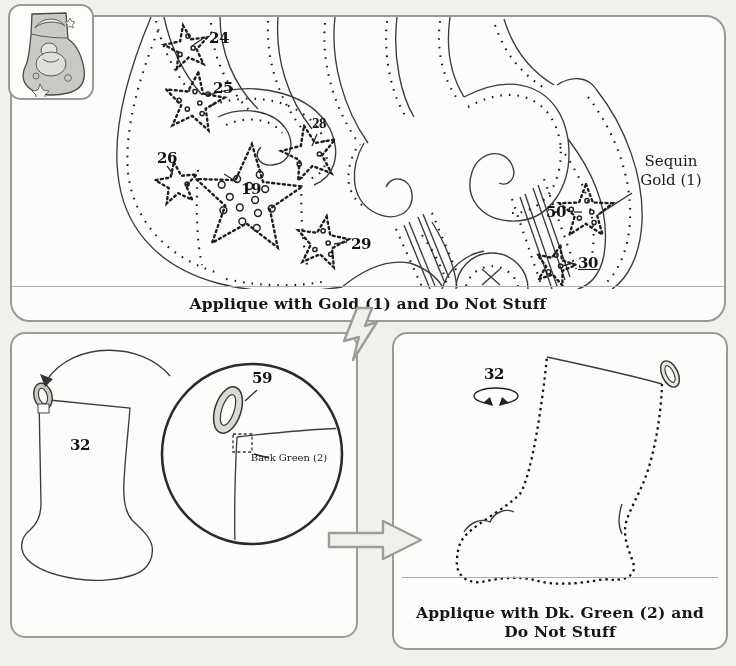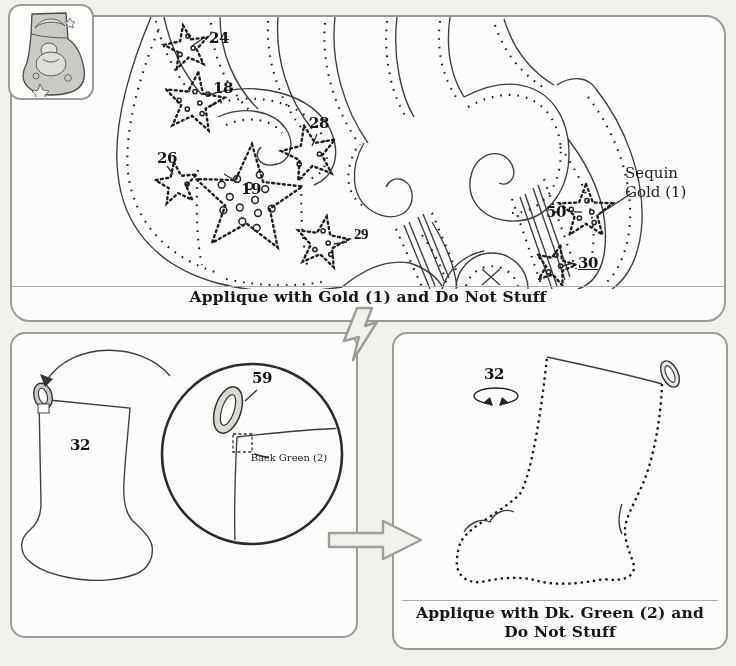--- a/index.html
+++ b/index.html
@@ -17,21 +17,21 @@
   .ln2{fill:none;stroke:#2b2b2b;stroke-width:2.6px;}
   .dots{fill:none;stroke:#1c1c1c;stroke-width:2.1px;stroke-dasharray:1.6 7;stroke-linecap:butt;}
   .stitch{fill:none;stroke:#141414;stroke-width:2.3px;stroke-dasharray:2.4 3.8;stroke-linecap:butt;}
   .star-outline{fill:none;stroke:#1e1e1e;stroke-width:2.4px;stroke-dasharray:2 3.4;stroke-linecap:round;}
   .sequin{fill:none;stroke:#222;stroke-width:1.5px;}
   .tick{fill:none;stroke:#2d2d2d;stroke-width:1.3px;}
   .num{position:absolute;transform:translate(-50%,-50%);font-weight:bold;font-size:15px;color:#141414;
        letter-spacing:-0.5px;white-space:nowrap;z-index:4;}
   .small-label{position:absolute;font-size:15px;color:#1c1c1c;line-height:19px;z-index:4;}
   .caption-bar{position:absolute;left:0;right:0;bottom:0;border-top:1.5px solid #aeaeac;
-               display:flex;align-items:flex-start;justify-content:center;}
+               display:flex;align-items:center;justify-content:center;}
   .caption{font-weight:bold;font-size:15.5px;color:#161616;letter-spacing:0.2px;text-align:center;}
   .flow-arrow{position:absolute;z-index:6;}
   .flow-arrow path, .flow-arrow polygon{fill:#f1f0ec;stroke:#9c9c9a;stroke-width:2.4px;stroke-linejoin:round;}
 </style>
 </head>
 <body>
 
 <div class="sheet">
 
   <div class="panel panel-top">
@@ -169,29 +169,29 @@
       <path class="tick" d="M 562,195 L 570,195"></path>
       <path class="tick" d="M 620,176 L 586,198"></path>
     </svg>
 
     <div class="caption-bar" style="height:33px;">
       <div class="caption">Applique with Gold (1) and Do Not Stuff</div>
     </div>
   </div>
 
   <div class="num" style="left:219px;top:38px;">24</div>
-  <div class="num" style="left:223px;top:88px;">18</div>
+  <div class="num" style="left:223px;top:88px;">25</div>
   <div class="num" style="left:167px;top:158px;">26</div>
   <div class="num" style="left:251px;top:189px;">19</div>
-  <div class="num" style="left:319px;top:123px;">28</div>
-  <div class="num" style="left:361px;top:234px;font-family:Liberation Serif, serif;">29</div>
+  <div class="num" style="left:319px;top:123px;font-family:Liberation Serif, serif;">28</div>
+  <div class="num" style="left:361px;top:244px;">29</div>
   <div class="num" style="left:588px;top:263px;text-decoration:underline;">30</div>
   <div class="num" style="left:556px;top:212px;">50</div>
 
-  <div class="small-label" style="left:625px;top:164px;width:92px;">Sequin Gold (1)</div>
+  <div class="small-label" style="left:625px;top:152px;width:92px;text-align:center;">Sequin Gold (1)</div>
 
   <div class="thumb">
     <svg width="81" height="91" viewBox="0 0 81 91">
       <path d="M 22,8 L 56,7 L 58,33 C 67,39 72,51 74,63 C 76,76 70,84 58,87 C 42,91 26,89 18,81 C 12,75 12,67 16,59 C 19,53 20,40 21,28 Z" fill="#c9c9c6" stroke="#4b4b4b" stroke-width="1.3"></path>
       <path d="M 21,28 C 33,31 46,32 58,32" fill="none" stroke="#5a5a5a" stroke-width="1"></path>
       <path d="M 25,22 C 31,11 48,10 55,20 C 50,15 32,14 25,22 Z" fill="#e8e8e5" stroke="#5a5a5a" stroke-width="1"></path>
       <ellipse cx="39" cy="44" rx="8" ry="7" fill="#e3e3e0" stroke="#5a5a5a" stroke-width="1"></ellipse>
       <ellipse cx="41" cy="58" rx="15" ry="12" fill="#dededb" stroke="#5a5a5a" stroke-width="1"></ellipse>
       <path d="M 33,53 C 37,57 45,57 49,53" fill="none" stroke="#5a5a5a" stroke-width="1"></path>
       <circle cx="26" cy="70" r="3" fill="none" stroke="#6a6a6a" stroke-width="1"></circle>
@@ -252,21 +252,21 @@
         <ellipse cx="276" cy="40" rx="8" ry="14" fill="#e6e6e3" stroke="#333" stroke-width="1.4"></ellipse>
         <ellipse cx="276" cy="40" rx="3.8" ry="9" fill="#fcfcfa" stroke="#333" stroke-width="1.1"></ellipse>
       </g>
 
       <path class="stitch" d="M 268,50 C 267,85 259,130 246,156 C 239,172 231,185 231,196 C 231,212 238,222 240,232 C 241,243 228,248 210,245 C 185,250 160,252 140,246 C 125,242 105,244 88,248 C 72,250 61,240 63,225 C 64,212 67,205 74,199 C 88,186 112,174 126,160 C 138,140 148,72 153,23"></path>
 
       <path class="ln" d="M 70,198 C 76,188 88,184 96,188 C 100,178 112,174 120,178" stroke-width="1.2"></path>
       <path class="ln" d="M 228,170 C 224,182 224,192 228,200" stroke-width="1.2"></path>
     </svg>
 
-    <div class="caption-bar" style="height:45px;left:8px;right:8px;align-items:flex-start;padding-top:2px;">
+    <div class="caption-bar" style="height:45px;left:8px;right:8px;align-items:flex-start;padding-top:25px;">
       <div class="caption">Applique with Dk. Green (2) and Do Not Stuff</div>
     </div>
   </div>
 
   <div class="num" style="left:494px;top:374px;">32</div>
 
   <svg class="flow-arrow" style="left:333px;top:306px;" width="62" height="60" viewBox="0 0 62 60">
     <polygon points="24,2 39,2 32,20 44,16 20,54 26,31 11,35"></polygon>
   </svg>
   <svg class="flow-arrow" style="left:326px;top:516px;" width="100" height="48" viewBox="0 0 100 48">

